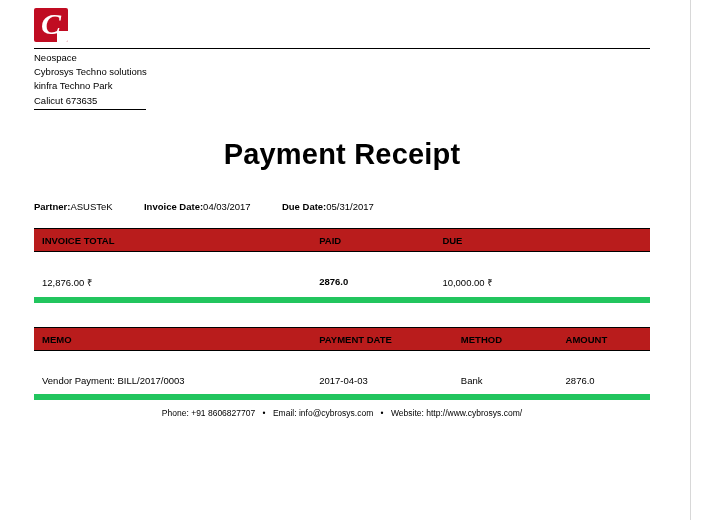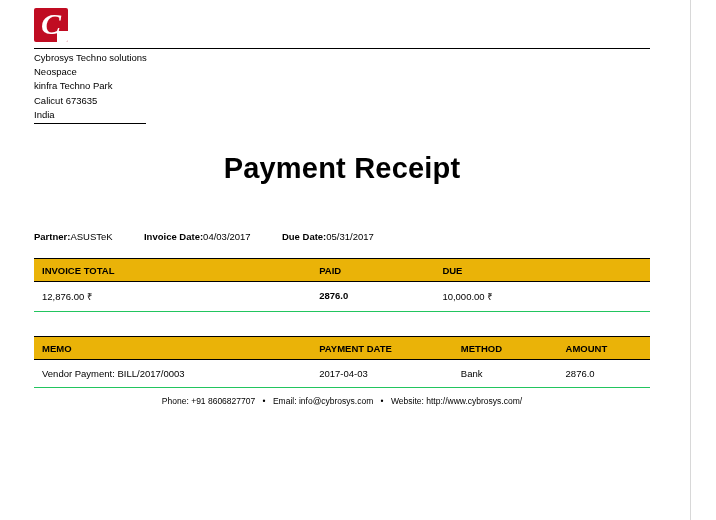--- a/index.html
+++ b/index.html
@@ -103,21 +103,21 @@
   h2.section-title {
     font-size: 16px;
     font-weight: bold;
     text-align: center;
     margin: 42px 0 0 0;
     color: #000000;
   }
 
   
   .meta {
-    margin-top: 46px;
+    margin-top: 30px;
     font-size: 9.5px;
     color: #000000;
     white-space: nowrap;
   }
   .meta .cell {
     display: inline-block;
   }
   .meta .lbl {
     font-weight: bold;
   }
@@ -125,32 +125,32 @@
   .meta .gap2 { width: 26px; display: inline-block; }
 
   
   table.doc {
     width: 100%;
     border-collapse: collapse;
     font-size: 9.5px;
     color: #000000;
   }
   table.doc thead th {
-    background: #eab308;
+    background: #b91c1c;
     font-size: 9.5px;
     font-weight: bold;
     text-align: left;
     padding: 6px 8px 5px 8px;
     border-top: 1px solid #000000;
     border-bottom: 1px solid #000000;
     white-space: nowrap;
   }
   table.doc tbody td {
-    padding: 8px 8px 8px 8px;
-    border-bottom: 1px solid #22c55e;
+    padding: 24px 8px 8px 8px;
+    border-bottom: 6px solid #22c55e;
     vertical-align: top;
     white-space: nowrap;
   }
   .totals-table {
     margin-top: 16px;
   }
   .bold-cell {
     font-weight: bold;
   }
   .details-table {
@@ -193,25 +193,24 @@
     <div class="logo-row">
       <div class="logo">
         <div class="glyph">C</div>
         <div class="corner"></div>
       </div>
     </div>
 
     <div class="rule-full"></div>
 
     <div class="address">
+      <div>Neospace</div>
       <div>Cybrosys Techno solutions</div>
-      <div>Neospace</div>
       <div>kinfra Techno Park</div>
       <div>Calicut 673635</div>
-      <div>India</div>
     </div>
     <div class="rule-short"></div>
 
     <h1 class="doc-title">Payment Receipt</h1>
 
     <div class="meta">
       <span class="cell"><span class="lbl">Partner:</span><span>ASUSTeK</span></span>
       <span class="gap1"></span>
       <span class="cell"><span class="lbl">Invoice Date:</span><span>04/03/2017</span></span>
       <span class="gap2"></span>

